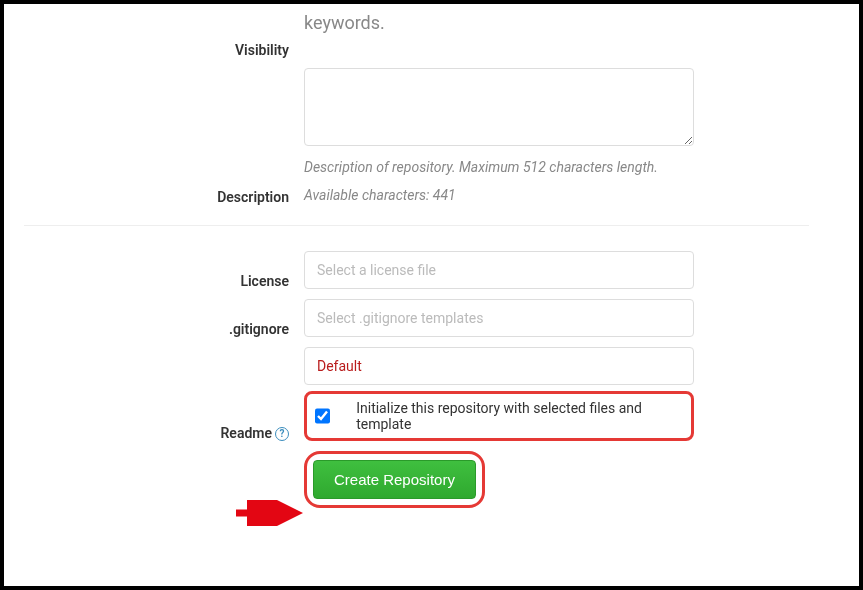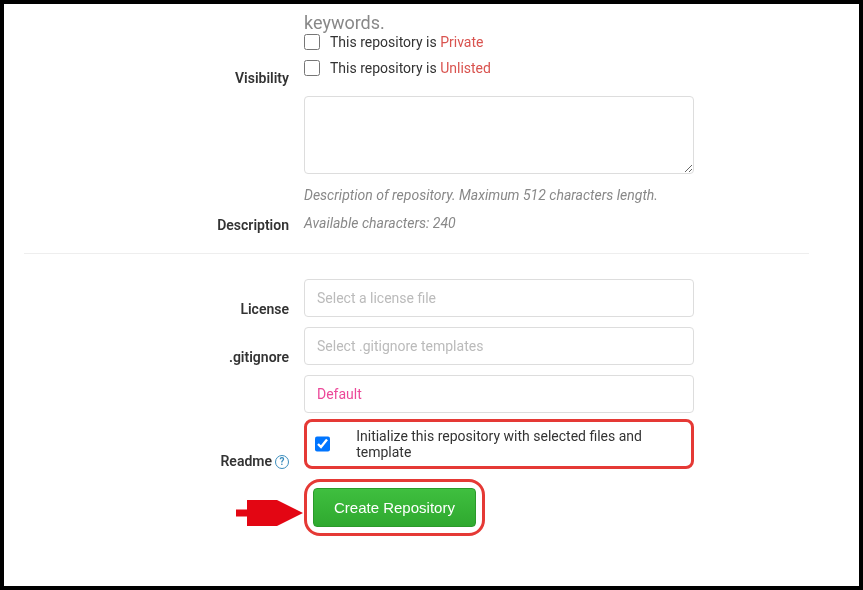--- a/index.html
+++ b/index.html
@@ -84,21 +84,21 @@
       width: 100%;
       border: 1px solid #ddd;
       border-radius: 4px;
       padding: 10px 12px;
       font-size: 14px;
       color: #bbb;
       background: #fff;
       cursor: pointer;
     }
     .select-input.has-value {
-      color: #ec4899;
+      color: #b91c1c;
     }
     .divider {
       border-top: 1px solid #eee;
       margin: 20px 20px 25px 20px;
     }
     .help-icon {
       display: inline-block;
       width: 14px;
       height: 14px;
       border: 1.5px solid #3b8dbd;
@@ -161,42 +161,28 @@
     }
   </style>
 </head>
 <body>
 
 <div class="form-container">
   <div class="help-text-top">keywords.</div>
 
   <div class="form-row">
     <div class="label-col">Visibility</div>
-    <div class="input-col">
-      <div class="checkbox-group">
-        <input type="checkbox" style="">
-        <span>
-          <span>This repository is </span><span class="red-link">Private</span>
-        </span>
-      </div>
-      <div class="checkbox-group">
-        <input type="checkbox" style="">
-        <span>
-          <span>This repository is </span><span class="red-link">Unlisted</span>
-        </span>
-      </div>
-    </div>
   </div>
 
   <div class="form-row">
     <div class="label-col">Description</div>
     <div class="input-col">
       <textarea style=""></textarea>
       <div class="help-text">Description of repository. Maximum 512 characters length.</div>
-      <div class="help-text">Available characters: 240</div>
+      <div class="help-text">Available characters: 441</div>
     </div>
   </div>
 
   <div class="divider"></div>
 
   <div class="form-row">
     <div class="label-col">License</div>
     <div class="input-col">
       <div class="select-input">Select a license file</div>
     </div>

